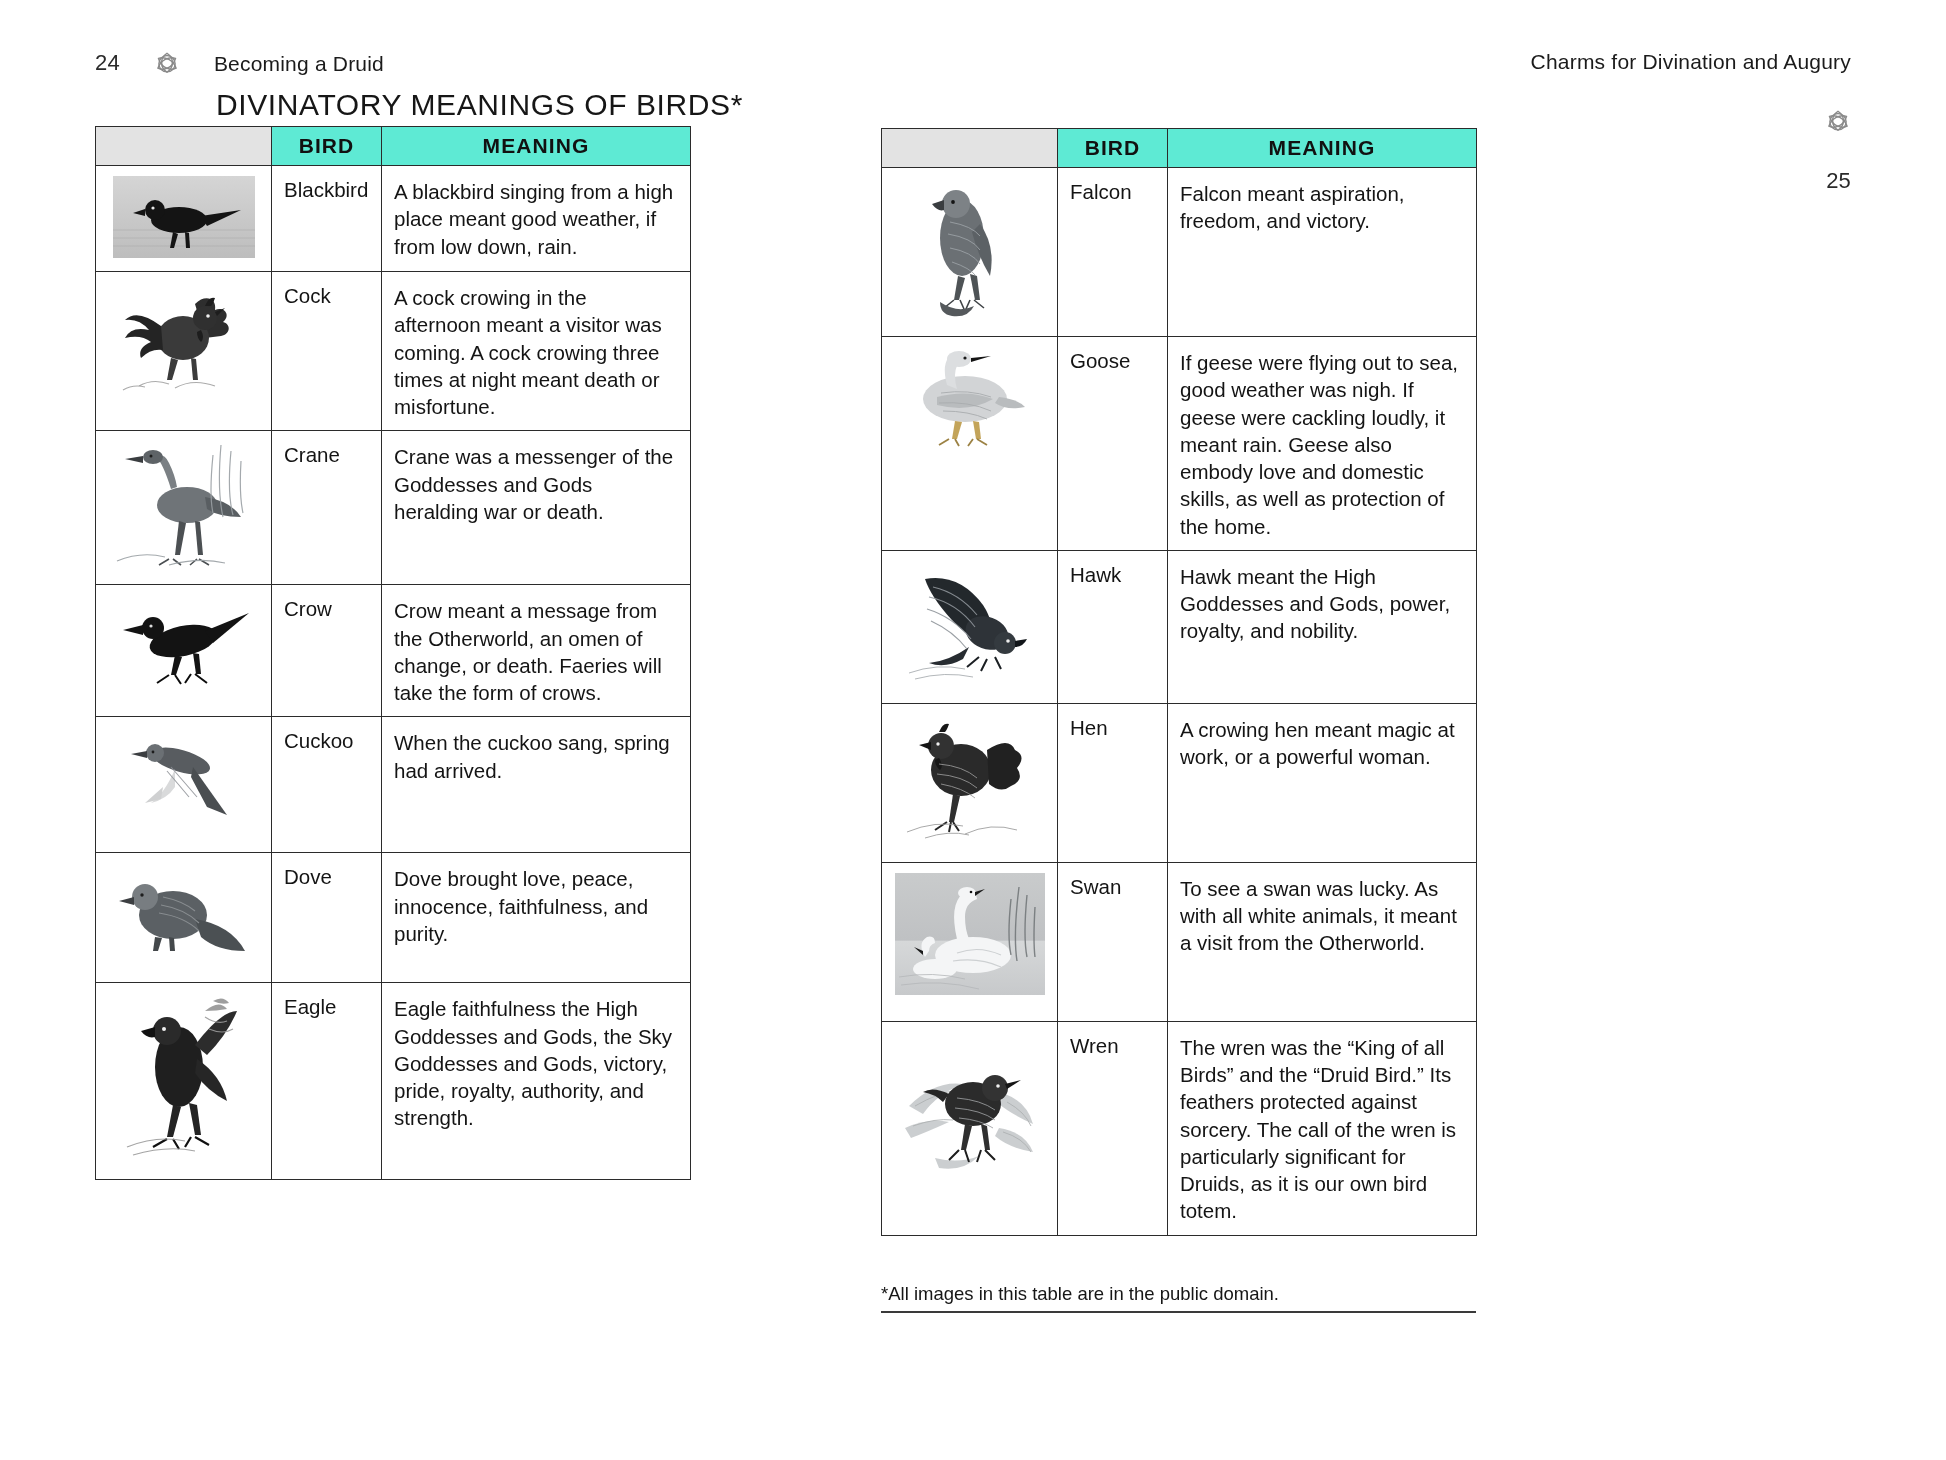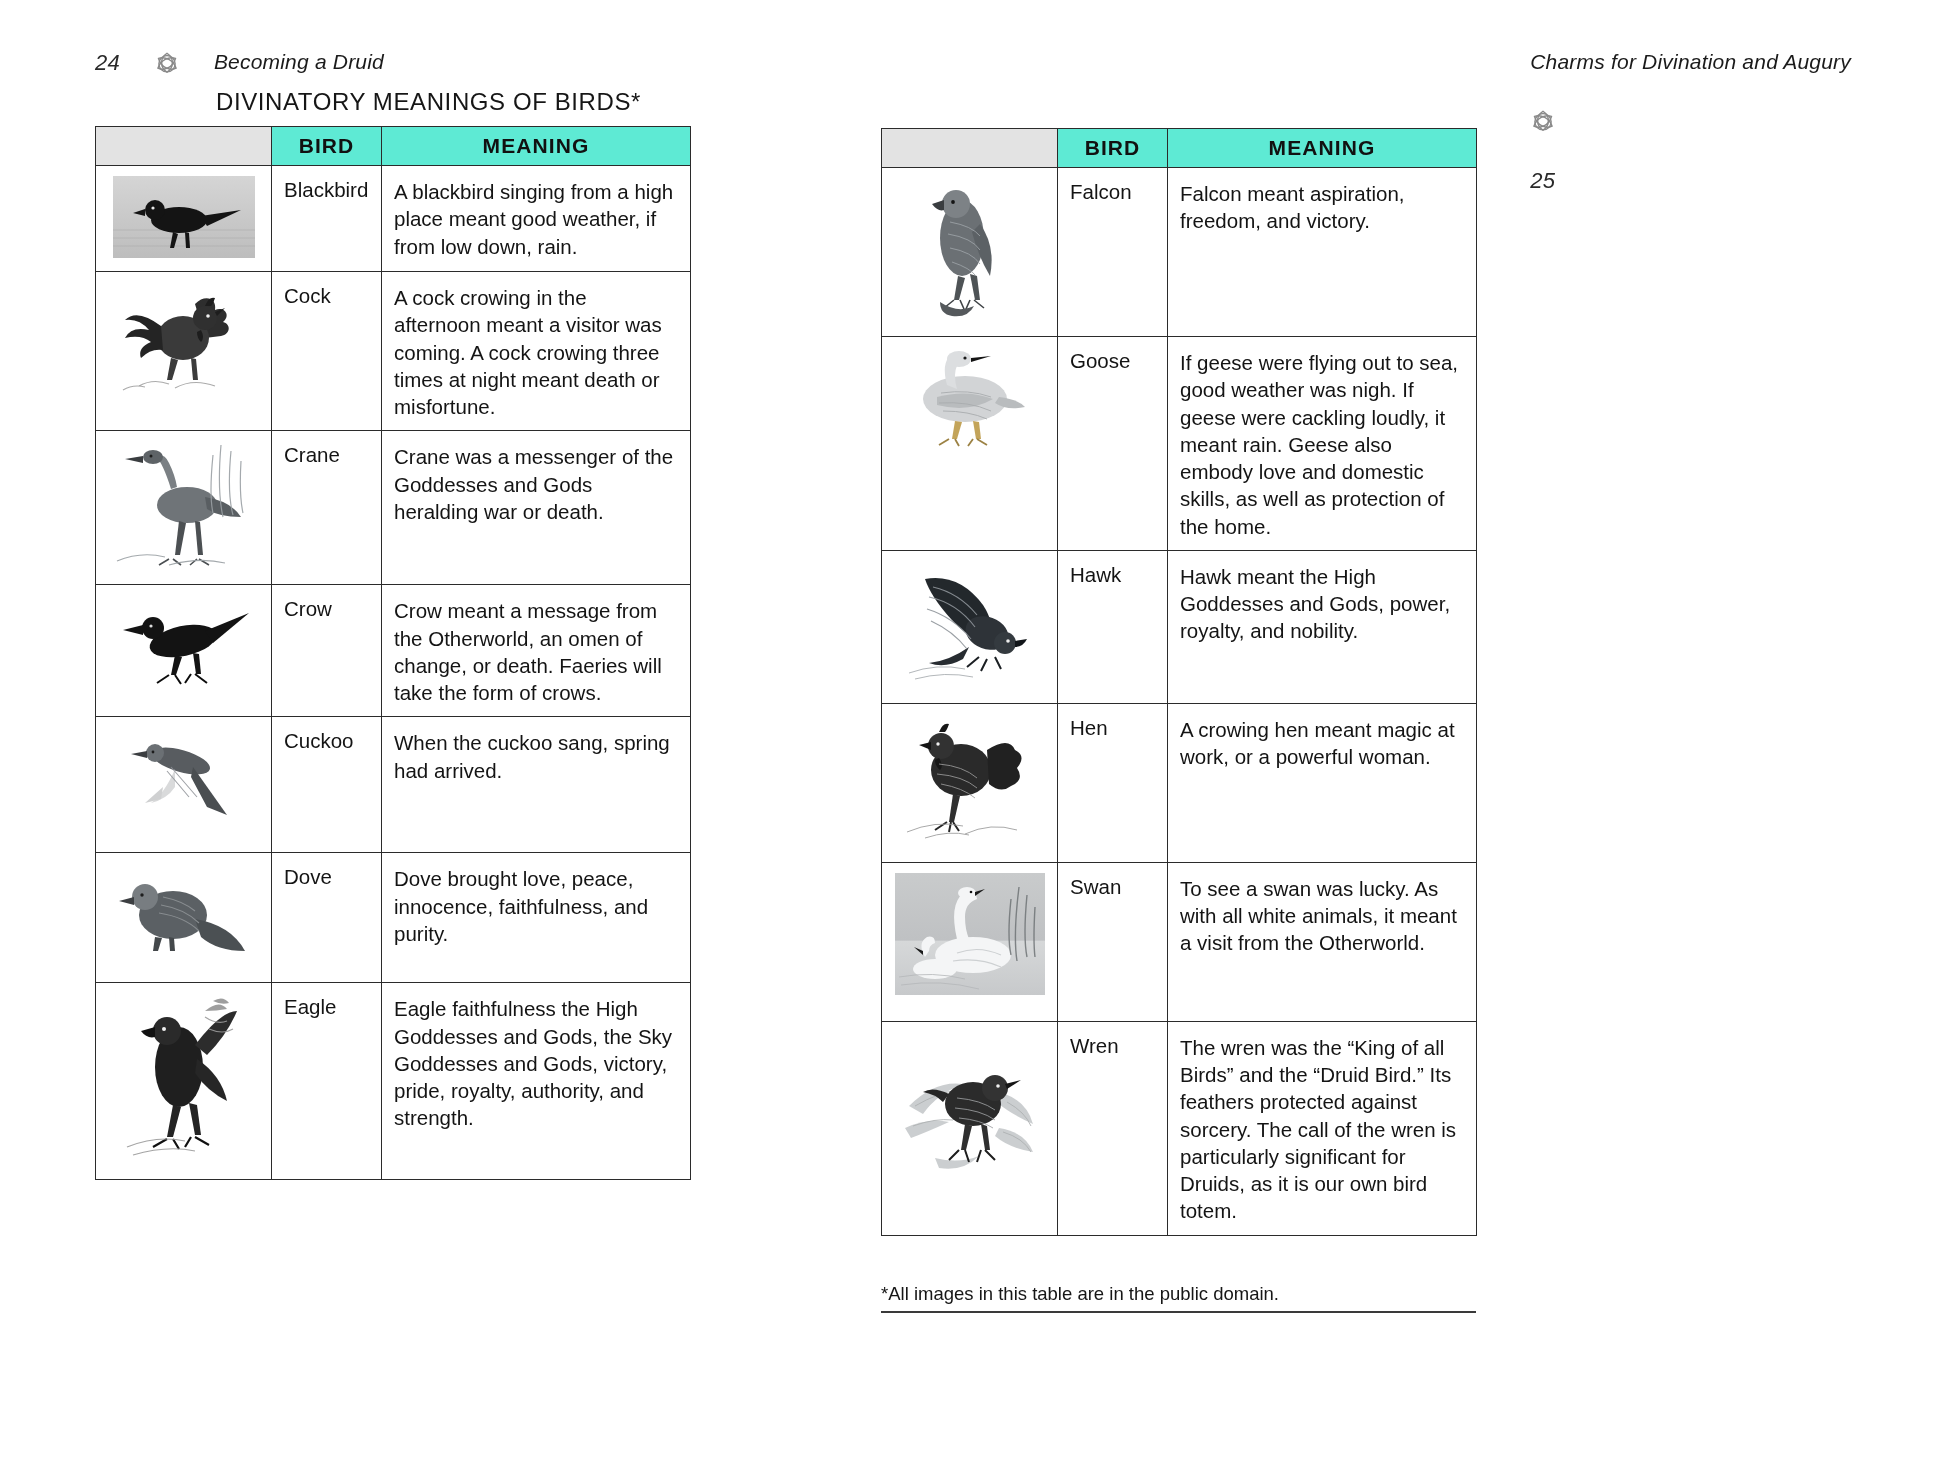--- a/index.html
+++ b/index.html
@@ -27,27 +27,26 @@
     width: 973px;
     height: 1460px;
     box-sizing: border-box;
   }
 
   
   .runhead {
     position: absolute;
     top: 50px;
     display: flex;
-    align-items: flex-start;
+    align-items: flex-end;
     gap: 34px;
     font-size: 21px;
     color: #1b1b1b;
     letter-spacing: .2px;
     white-space: nowrap;
-    font-style: italic;
   }
   .runhead.left  { left: 95px; }
   .runhead.right { right: 95px; flex-direction: column; }
 
   .folio {
     font-size: 22px;
     color: #2a2a2a;
   }
 
   .triquetra {
@@ -56,21 +55,21 @@
     display: inline-block;
     flex: 0 0 auto;
   }
   .triquetra svg { display: block; }
 
   
   .table-title {
     position: absolute;
     top: 88px;
     left: 216px;
-    font-size: 24px;
+    font-size: 30px;
     letter-spacing: .6px;
     color: #161616;
     white-space: nowrap;
   }
 
   
   .bird-table {
     position: absolute;
     border-collapse: collapse;
     table-layout: fixed;

